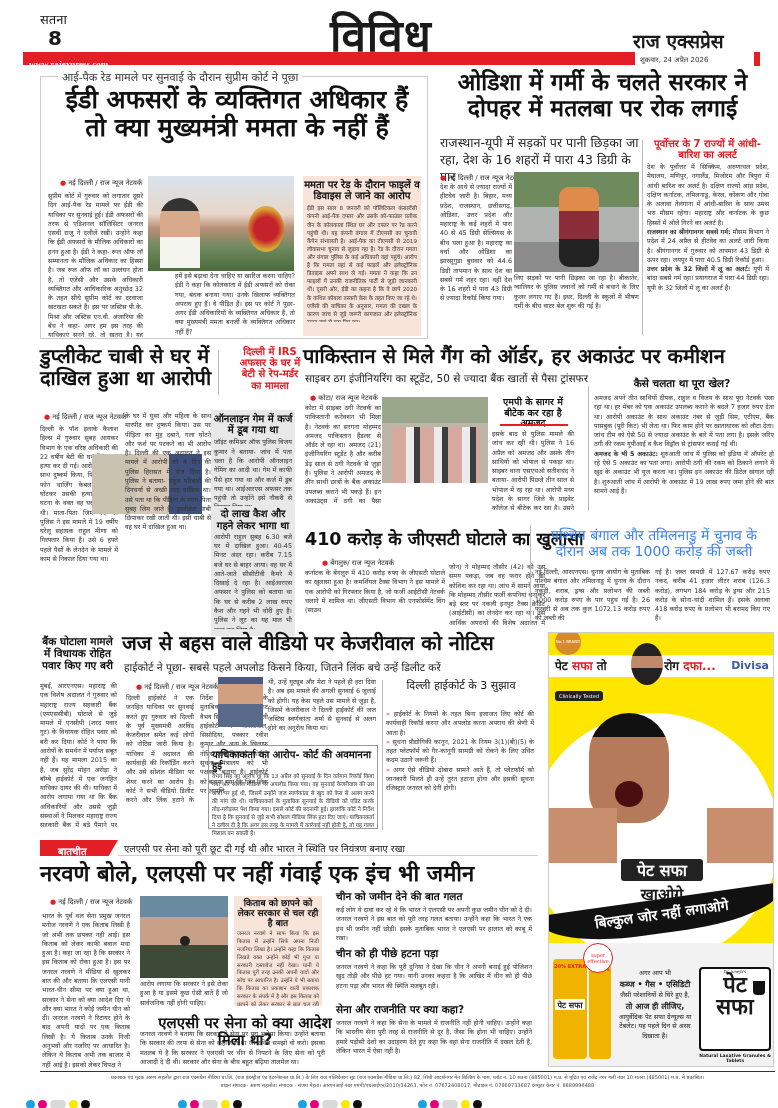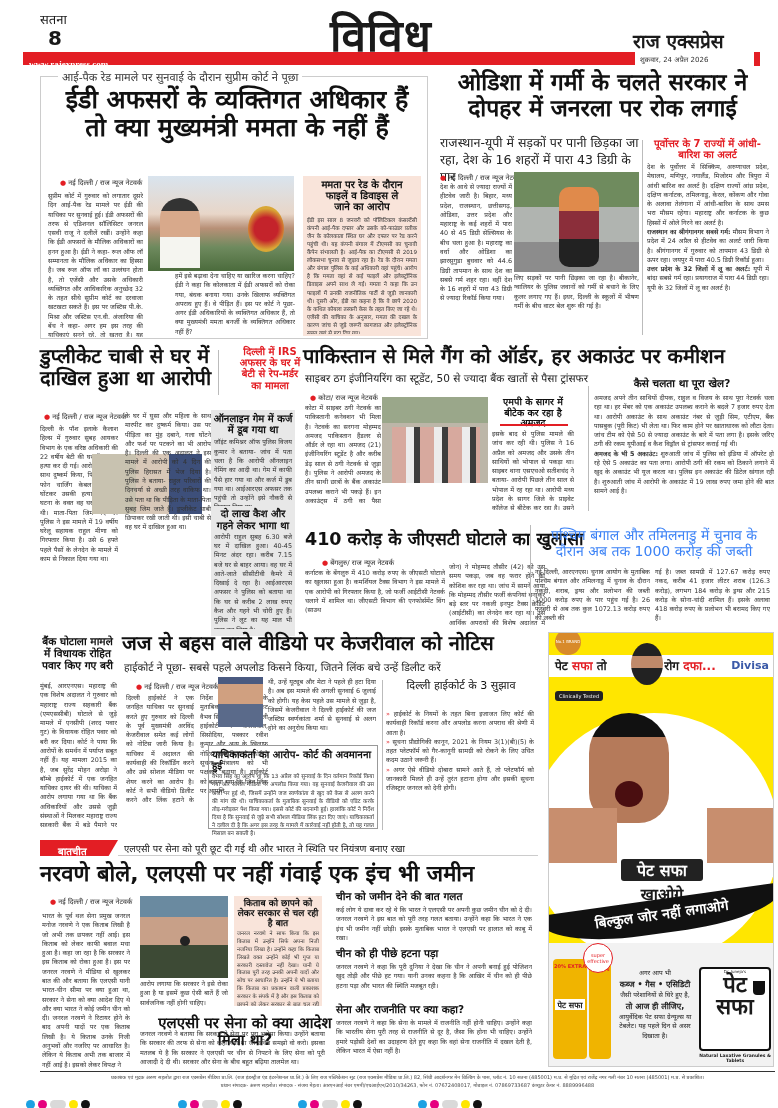--- a/index.html
+++ b/index.html
@@ -42,25 +42,25 @@
 <div class="abs kicker" style="left:58px;top:69px;background:#fff;padding:0 4px;font-size:11px">आई-पैक रेड मामले पर सुनवाई के दौरान सुप्रीम कोर्ट ने पूछा</div>
 <div class="abs hl" style="left:52px;top:86px;width:370px;font-size:25px;text-align:center">ईडी अफसरों के व्यक्तिगत अधिकार हैं तो क्या मुख्यमंत्री ममता के नहीं हैं</div>
 <div class="abs dateline" style="left:60px;top:178px">नई दिल्ली / राज न्यूज नेटवर्क</div>
 <div class="abs body" style="left:48px;top:192px;width:95px;height:145px;overflow:hidden">सुप्रीम कोर्ट में गुरुवार को लगातार दूसरे दिन आई-पैक रेड मामले पर ईडी की याचिका पर सुनवाई हुई। ईडी अफसरों की तरफ से एडिशनल सॉलिसिटर जनरल एसवी राजू ने दलीलें रखीं। उन्होंने कहा कि ईडी अफसरों के मौलिक अधिकारों का हनन हुआ है। ईडी ने कहा- रूल ऑफ लॉ सम्मानता के मौलिक अधिकार का हिस्सा है। जब रूल ऑफ लॉ का उल्लंघन होता है, तो एजेंसी और उसके अधिकारी व्यक्तिगत और आधिकारिक अनुच्छेद 32 के तहत सीधे सुप्रीम कोर्ट का दरवाजा खटखटा सकते हैं। इस पर जस्टिस पी.के. मिश्रा और जस्टिस एन.वी. अंजारिया की बेंच ने कहा- अगर हम इस तरह की याचिकाएं सुनने रहे, तो खतरा है। यह कोर्ट अनुच्छेद 32 की याचिकाओं से भर जाएगा। क्या</div>
 <div class="abs photo" style="left:148px;top:176px;width:146px;height:95px;background:linear-gradient(180deg,#d9e4ee 0%,#e8d6c8 40%,#b89077 55%,#6e8a5e 75%,#4b6b3c 100%)">
   <div style="position:absolute;right:10px;top:30px;width:36px;height:46px;border-radius:50%;background:radial-gradient(circle,#c4232b 40%,#d9a735 70%);"></div>
   <div style="position:absolute;left:12px;top:22px;width:40px;height:70px;border-radius:20px 20px 0 0;background:linear-gradient(180deg,#333 0 18%,#d8a98b 18% 55%,#f5f5f0 55%)"></div>
 </div>
 <div class="abs body" style="left:175px;top:272px;width:120px;height:64px;overflow:hidden">हमें इसे बढ़ावा देना चाहिए या खारिज करना चाहिए? ईडी ने कहा कि कोलकाता में ईडी अफसरों को रोका गया, बंधक बनाया गया। उनके खिलाफ व्यक्तिगत अपराध हुए हैं। वे पीड़ित हैं। इस पर कोर्ट ने पूछा- अगर ईडी अधिकारियों के व्यक्तिगत अधिकार हैं, तो क्या मुख्यमंत्री ममता बनर्जी के व्यक्तिगत अधिकार नहीं हैं?</div>
 <div class="abs pinkbox" style="left:303px;top:176px;width:118px;height:160px">
-  <div class="hl" style="font-size:10px;text-align:center;padding:3px 18px">ममता पर रेड के दौरान फाइलें व डिवाइस ले जाने का आरोप</div>
+  <div class="hl" style="font-size:10px;text-align:center;padding:3px 1px">ममता पर रेड के दौरान फाइलें व डिवाइस ले जाने का आरोप</div>
   <div class="body" style="padding:0 4px;height:118px;overflow:hidden;font-size:5.6px">ईडी इस साल 8 जनवरी को पॉलिटिकल कंसल्टेंसी कंपनी आई-पैक दफ्तर और उसके को-फाउंडर प्रतीक जैन के कोलकाता स्थित घर और दफ्तर पर रेड करने पहुंची थी। यह कंपनी बंगाल में टीएमसी का चुनावी कैंपेन संभालती है। आई-पैक का टीएमसी से 2019 लोकसभा चुनाव से जुड़ाव रहा है। रेड के दौरान ममता और बंगाल पुलिस के कई अधिकारी वहां पहुंचे। आरोप है कि ममता वहां से कई फाइलें और इलेक्ट्रॉनिक डिवाइस अपने साथ ले गईं। ममता ने कहा कि उन फाइलों में उनकी राजनीतिक पार्टी से जुड़ी जानकारी थी। दूसरी ओर, ईडी का कहना है कि वे छापे 2020 के कथित कोयला तस्करी केस के तहत किए जा रहे थे। एजेंसी की याचिका के अनुसार, ममता की दखल के कारण जांच से जुड़े जरूरी कागजात और इलेक्ट्रॉनिक सबूत वहां से हटा दिए गए।</div>
 </div>
 
-<div class="abs hl" style="left:440px;top:70px;width:325px;font-size:23px;text-align:center">ओडिशा में गर्मी के चलते सरकार ने दोपहर में जनरला पर रोक लगाई</div>
+<div class="abs hl" style="left:440px;top:70px;width:325px;font-size:23px;text-align:center">ओडिशा में गर्मी के चलते सरकार ने दोपहर में मतलबा पर रोक लगाई</div>
 <div class="abs" style="left:440px;top:135px;width:200px;font-size:12.5px;line-height:1.35;color:#222">राजस्थान-यूपी में सड़कों पर पानी छिड़का जा रहा, देश के 16 शहरों में पारा 43 डिग्री के पार</div>
 <div class="abs dateline" style="left:440px;top:173px">नई दिल्ली / राज न्यूज नेटवर्क</div>
 <div class="abs body" style="left:440px;top:183px;width:72px;height:150px;overflow:hidden">देश के आधे से ज्यादा राज्यों में हीटवेव जारी है। बिहार, मध्य प्रदेश, राजस्थान, छत्तीसगढ़, ओडिशा, उत्तर प्रदेश और महाराष्ट्र के कई शहरों में पारा 40 से 45 डिग्री सेल्सियस के बीच चला हुआ है। महाराष्ट्र का वर्धा और ओडिशा का झारसुगुडा बुधवार को 44.6 डिग्री तापमान के साथ देश का सबसे गर्म शहर रहा। वहीं देश के 16 शहरों में पारा 43 डिग्री से ज्यादा रिकॉर्ड किया गया।</div>
 <div class="abs photo" style="left:514px;top:172px;width:125px;height:100px;background:linear-gradient(180deg,#6f8b5e 0 35%,#b0b4b0 35% 70%,#8c8c8c 70%)">
   <div style="position:absolute;left:45px;top:15px;width:40px;height:80px;border-radius:10px;background:linear-gradient(180deg,#e08a4b 0 30%,#8b2e3a 30% 65%,#222 65%)"></div>
 </div>
 <div class="abs body" style="left:514px;top:274px;width:125px;height:60px;overflow:hidden">लिए सड़कों पर पानी छिड़का जा रहा है। बीकानेर, ग्वालियर के पुलिस जवानों को गर्मी से बचाने के लिए कूलर लगाए गए हैं। इधर, दिल्ली के स्कूलों में भीषण गर्मी के बीच वाटर बेल शुरू की गई है।</div>
 <div class="abs sep" style="left:642px;top:140px;width:1px;height:195px"></div>
 <div class="abs hl red" style="left:645px;top:138px;width:125px;font-size:10px;text-align:center;color:#e31e24">पूर्वोत्तर के 7 राज्यों में आंधी-बारिश का अलर्ट</div>
 <div class="abs body" style="left:647px;top:163px;width:122px;height:172px;overflow:hidden">

